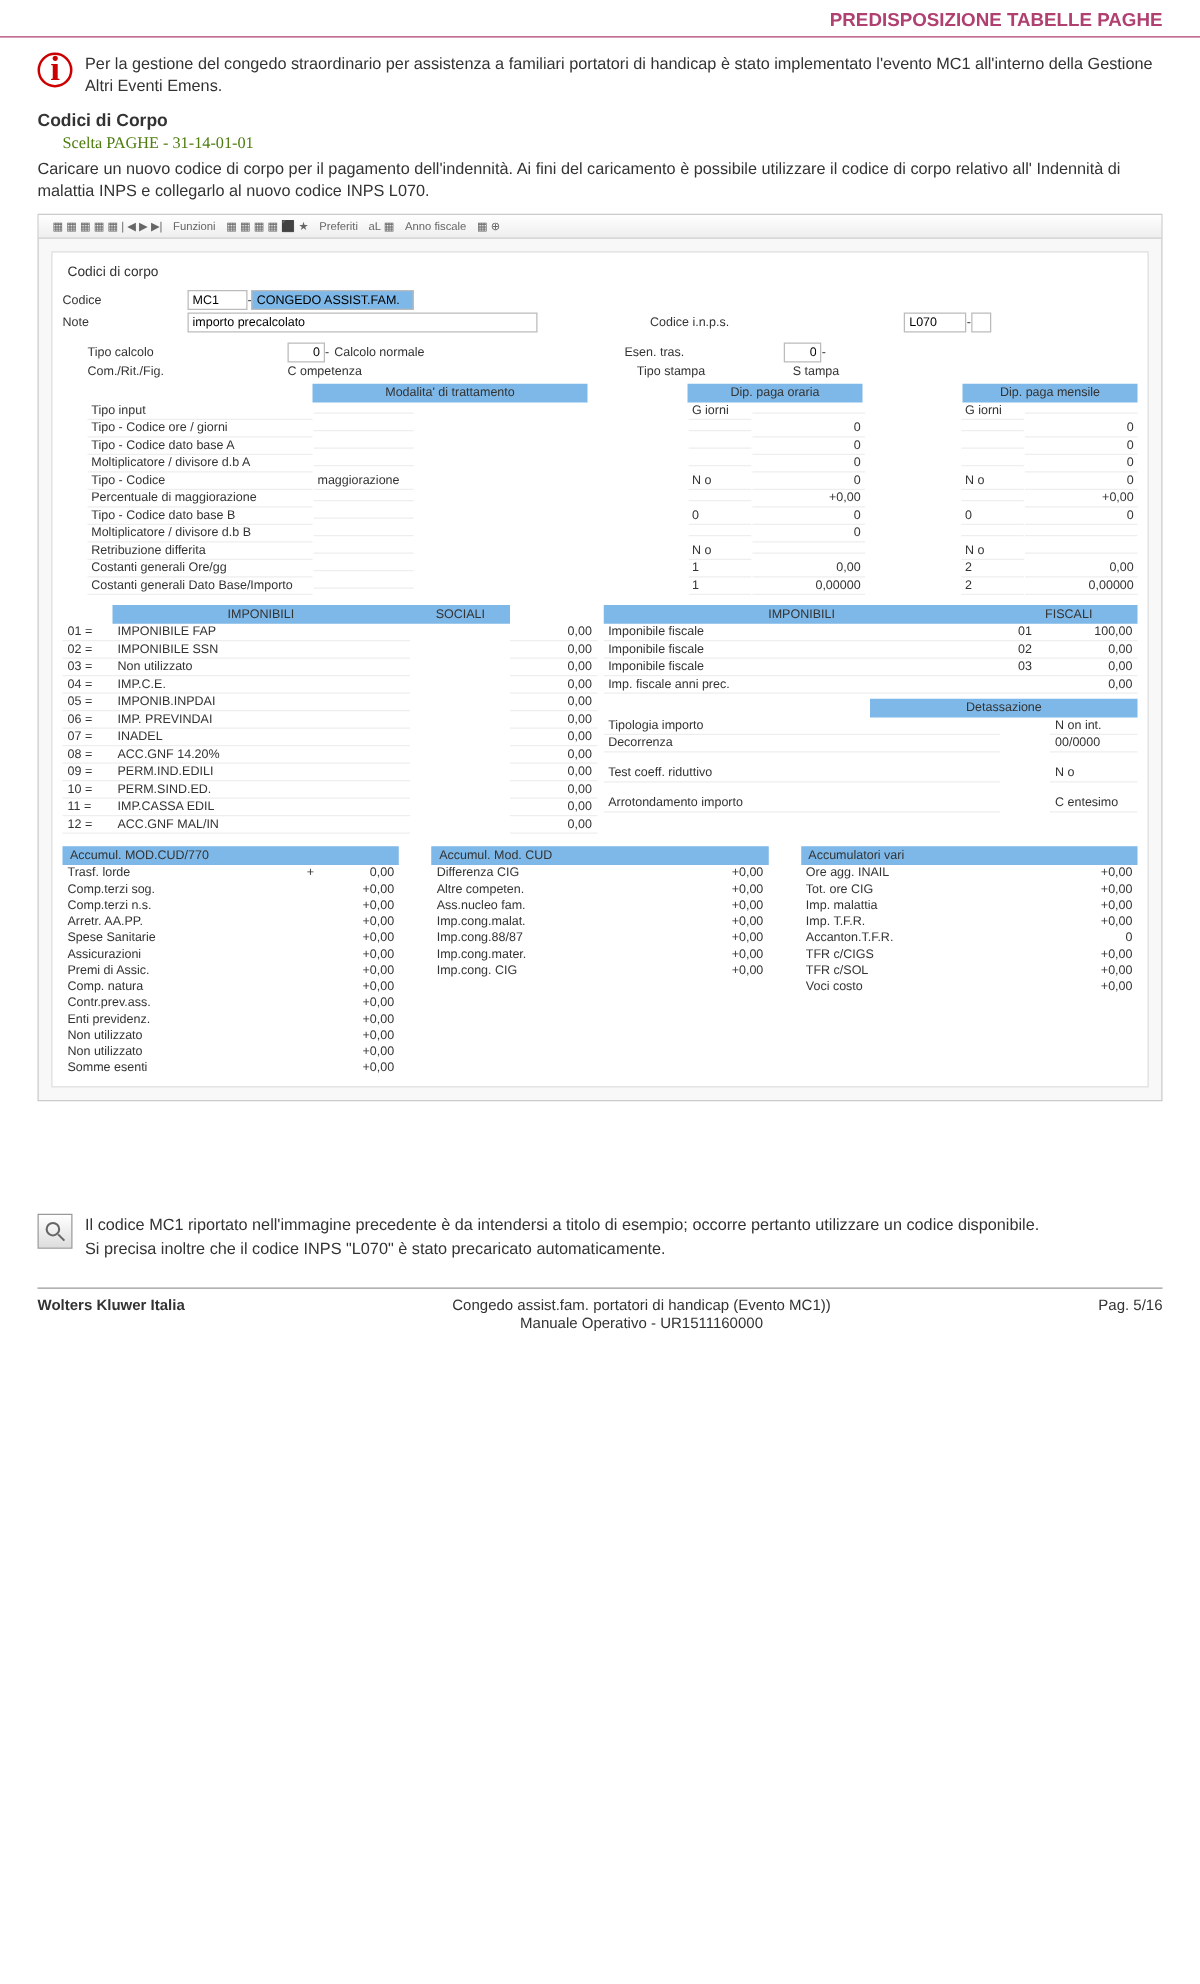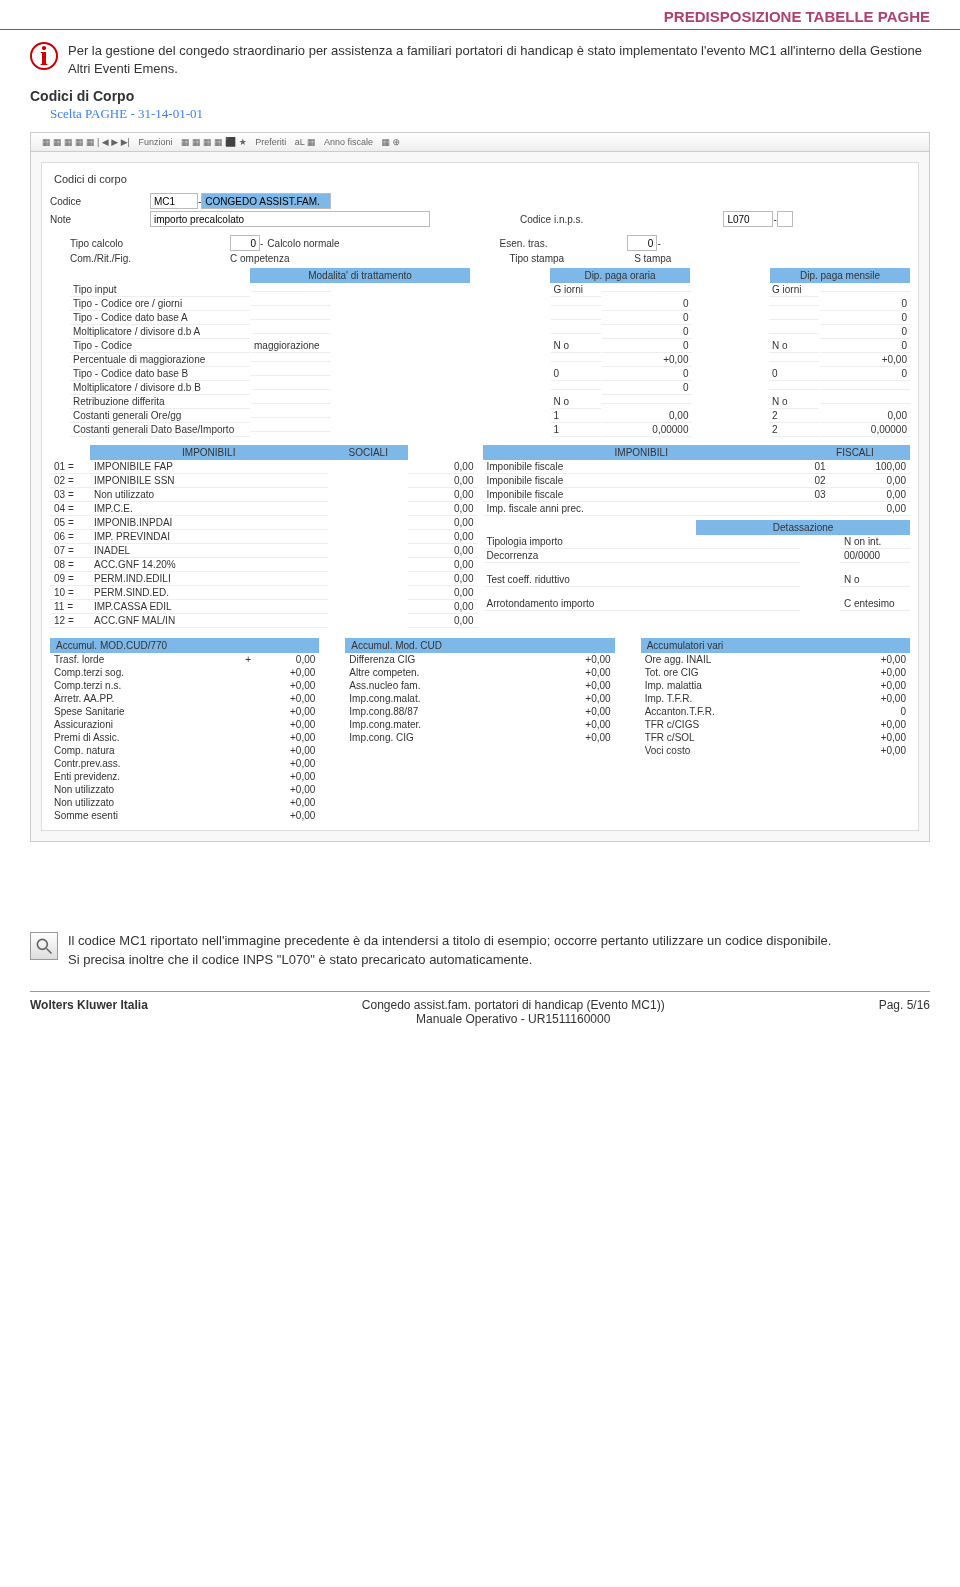--- a/index.html
+++ b/index.html
@@ -3,21 +3,21 @@
 <meta charset="utf-8">
 <style>
 *{margin:0;padding:0;box-sizing:border-box}
 body{font-family:Arial,sans-serif;font-size:12px;color:#333;background:#fff;width:960px}
 .header-title{color:#b04070;font-weight:bold;font-size:15px;text-align:right;padding:8px 30px 4px;border-bottom:1px solid #b04070}
 .content{padding:12px 30px}
 .info-box{display:flex;gap:10px;margin-bottom:10px}
 .info-icon{color:#c00;font-size:28px;font-weight:bold;border:2px solid #c00;border-radius:50%;width:28px;height:28px;display:flex;align-items:center;justify-content:center;font-family:Georgia,serif;flex-shrink:0}
 .info-text{font-size:13px;line-height:1.4}
 .section-h{font-size:14px;font-weight:bold;color:#333;margin-top:6px}
-.sub-h{color:#3b82f6;font-family:'Times New Roman',serif;font-size:13px;margin:2px 0 4px 20px}
+.sub-h{color:#4d7c0f;font-family:'Times New Roman',serif;font-size:13px;margin:2px 0 4px 20px}
 .para{font-size:13px;line-height:1.35;margin-bottom:10px}
 .app{border:1px solid #ccc;background:#f8f8f8;font-size:10px;margin:10px 0}
 .menubar{background:linear-gradient(#fff,#e8e8e8);padding:3px 8px;font-size:10px;border-bottom:1px solid #ccc}
 .menubar span{margin-right:10px}
 .toolbar{background:linear-gradient(#fff,#eee);padding:4px 8px;border-bottom:1px solid #ccc;font-size:9px;color:#666}
 .toolbar span{margin:0 3px}
 .panel{background:#fff;margin:10px;border:1px solid #ddd;padding:8px}
 .title-row{font-size:11px;padding:2px 4px;margin-bottom:6px}
 .frow{display:flex;align-items:center;margin:2px 0;font-size:10px}
 .frow label{width:100px;flex-shrink:0}
@@ -53,20 +53,21 @@
 <div class="header-title">PREDISPOSIZIONE TABELLE PAGHE</div>
 
 <div class="content">
   <div class="info-box">
     <div class="info-icon">i</div>
     <div class="info-text">Per la gestione del congedo straordinario per assistenza a familiari portatori di handicap è stato implementato l'evento MC1 all'interno della Gestione Altri Eventi Emens.</div>
   </div>
 
   <div class="section-h">Codici di Corpo</div>
   <div class="sub-h">Scelta PAGHE - 31-14-01-01</div>
+  <div class="para">Caricare un nuovo codice di corpo per il pagamento dell'indennità. Ai fini del caricamento è possibile utilizzare il codice di corpo relativo all' Indennità di malattia INPS e collegarlo al nuovo codice INPS L070.</div>
 
   <div class="app">
     <div class="toolbar">
       <span>▦ ▦ ▦ ▦ ▦ | ◀ ▶ ▶| </span>
       <span>Funzioni</span>
       <span> ▦ ▦ ▦ ▦ ⬛ ★ </span>
       <span>Preferiti</span>
       <span> aL ▦ </span>
       <span>Anno fiscale</span>
       <span> ▦ ⊕</span>

